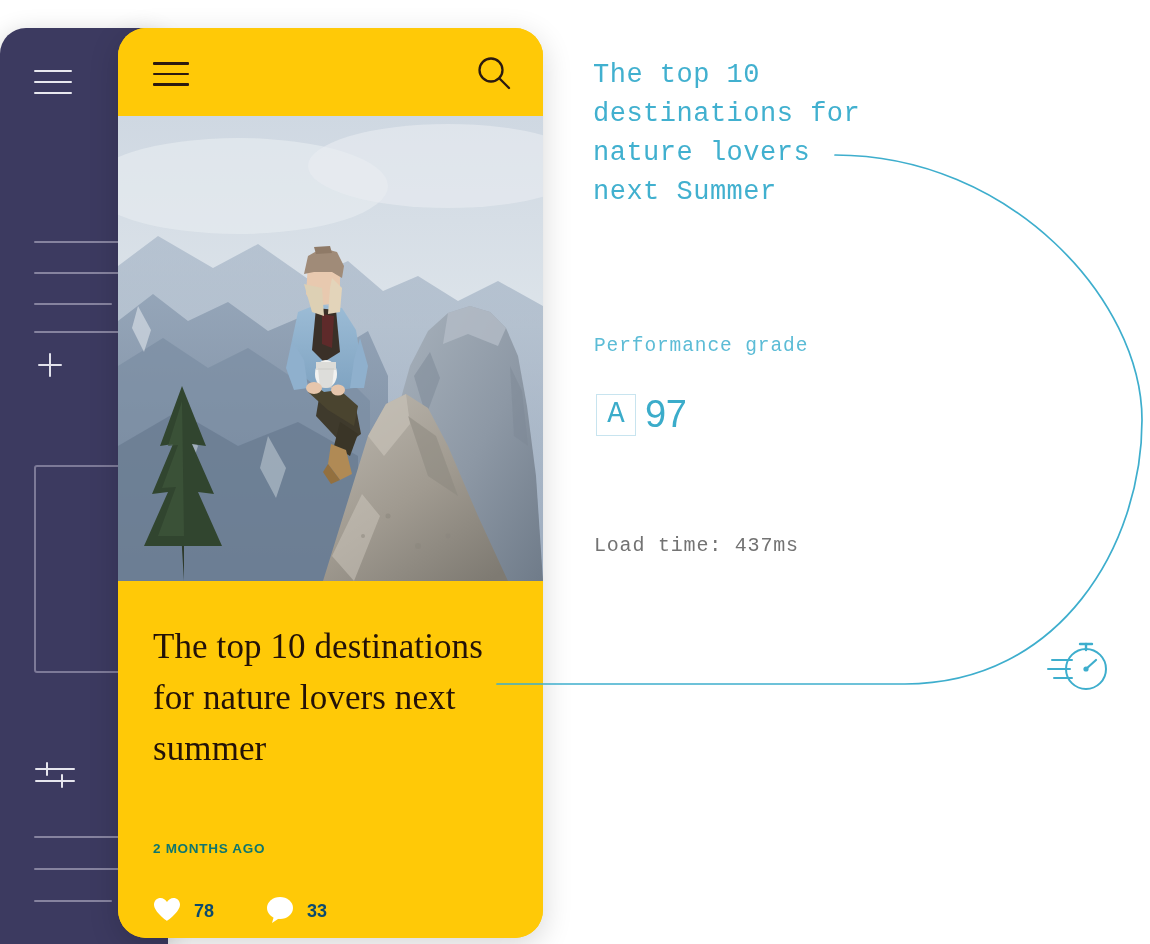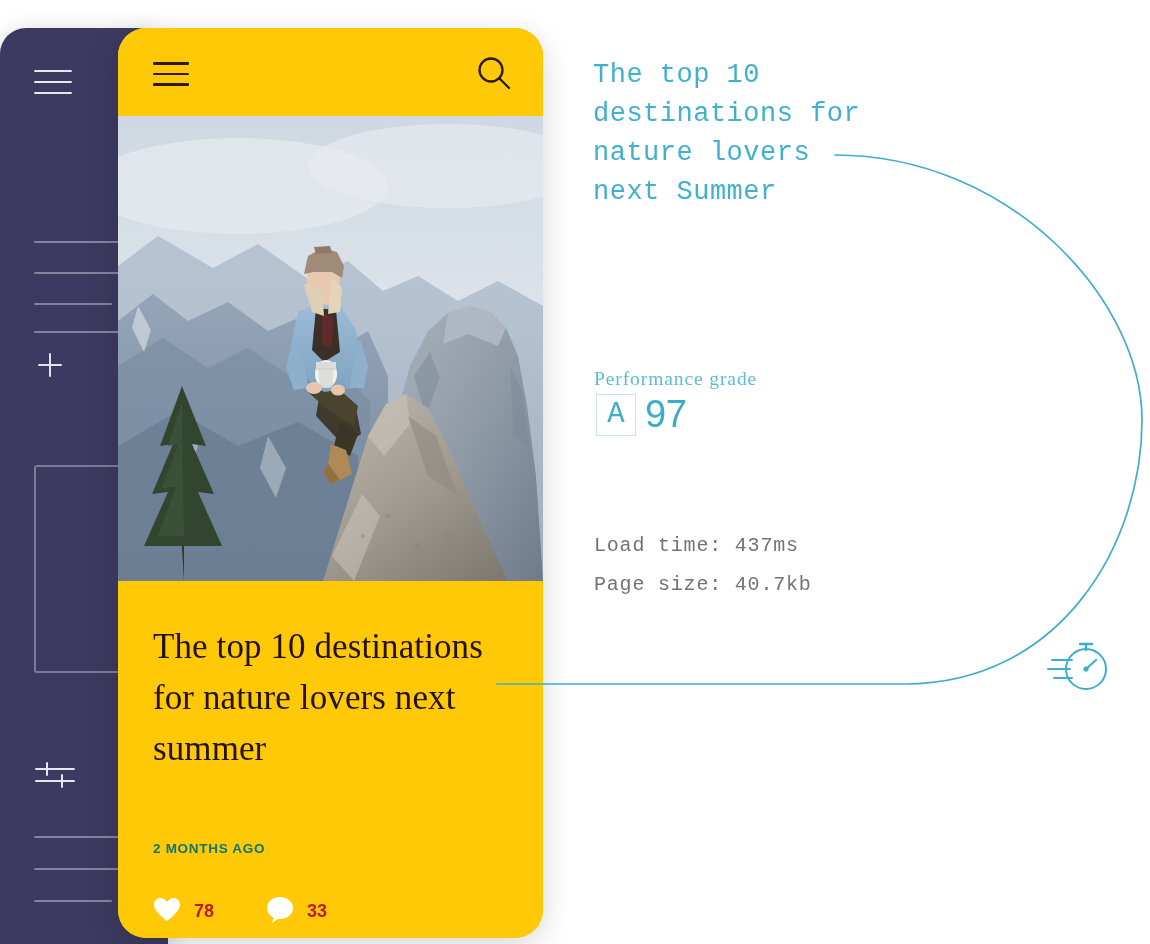--- a/index.html
+++ b/index.html
@@ -58,34 +58,34 @@
     letter-spacing:.1px;
   }
   #card-date{
     position:absolute;left:35px;top:260px;
     font-family:"Liberation Sans", sans-serif;
     font-size:13.5px;font-weight:bold;letter-spacing:.7px;color:#0f766e;
   }
   #card-stats{position:absolute;left:35px;top:315px;display:flex;align-items:center;}
   .stat{display:flex;align-items:center;}
   .stat .glyph{display:block;}
-  .stat .num{margin-left:13px;font-size:18px;font-weight:bold;color:#b91c1c;font-family:"Liberation Sans",sans-serif;}
+  .stat .num{margin-left:13px;font-size:18px;font-weight:bold;color:#0c4a6e;font-family:"Liberation Sans",sans-serif;}
   #stat-comments{margin-left:52px;}
 
   
   #panel{position:absolute;left:0;top:0;width:1150px;height:944px;pointer-events:none;}
   #panel *{pointer-events:auto;}
   #headline{
     position:absolute;left:593px;top:56px;width:290px;
     font-family:"Liberation Mono", monospace;
     font-size:27px;line-height:39px;color:#41b0cf;letter-spacing:.5px;
   }
   #grade-label{
-    position:absolute;left:594px;top:368px;
-    font-family:Liberation Serif, serif;
+    position:absolute;left:594px;top:335px;
+    font-family:Liberation Mono, monospace;
     font-size:19.5px;color:#5cbcd6;letter-spacing:.9px;
   }
   #grade-row{position:absolute;left:596px;top:393px;display:flex;align-items:center;}
   #grade-box{
     width:40px;height:42px;border:1.6px solid #c8e4ef;box-sizing:border-box;
     display:flex;align-items:center;justify-content:center;
     font-family:"Liberation Mono", monospace;font-size:29px;color:#3bacca;
   }
   #grade-score{
     margin-left:9px;font-family:Liberation Sans, sans-serif;
@@ -278,21 +278,20 @@
     <div id="headline">The top 10 destinations for nature lovers next Summer</div>
 
     <div id="grade-label">Performance grade</div>
 
     <div id="grade-row">
       <div id="grade-box">A</div>
       <div id="grade-score">97</div>
     </div>
 
     <div class="metric" id="metric-load">Load time: 437ms</div>
-    <div class="metric" id="metric-size">Page size: 40.7kb</div>
 
     <div id="stopwatch">
       <svg viewBox="0 0 64 56" width="64" height="56">
         <circle cx="40" cy="31" r="20" fill="none" stroke="#3eaecd" stroke-width="2"></circle>
         <line x1="34" y1="6" x2="46" y2="6" stroke="#3eaecd" stroke-width="2.4" stroke-linecap="round"></line>
         <line x1="40" y1="6" x2="40" y2="12" stroke="#3eaecd" stroke-width="2.4" stroke-linecap="round"></line>
         <line x1="40" y1="31" x2="50" y2="22" stroke="#3eaecd" stroke-width="2.2" stroke-linecap="round"></line>
         <circle cx="40" cy="31" r="2.6" fill="#3eaecd"></circle>
         <line x1="6" y1="22" x2="26" y2="22" stroke="#3eaecd" stroke-width="2" stroke-linecap="round"></line>
         <line x1="2" y1="31" x2="24" y2="31" stroke="#3eaecd" stroke-width="2" stroke-linecap="round"></line>

